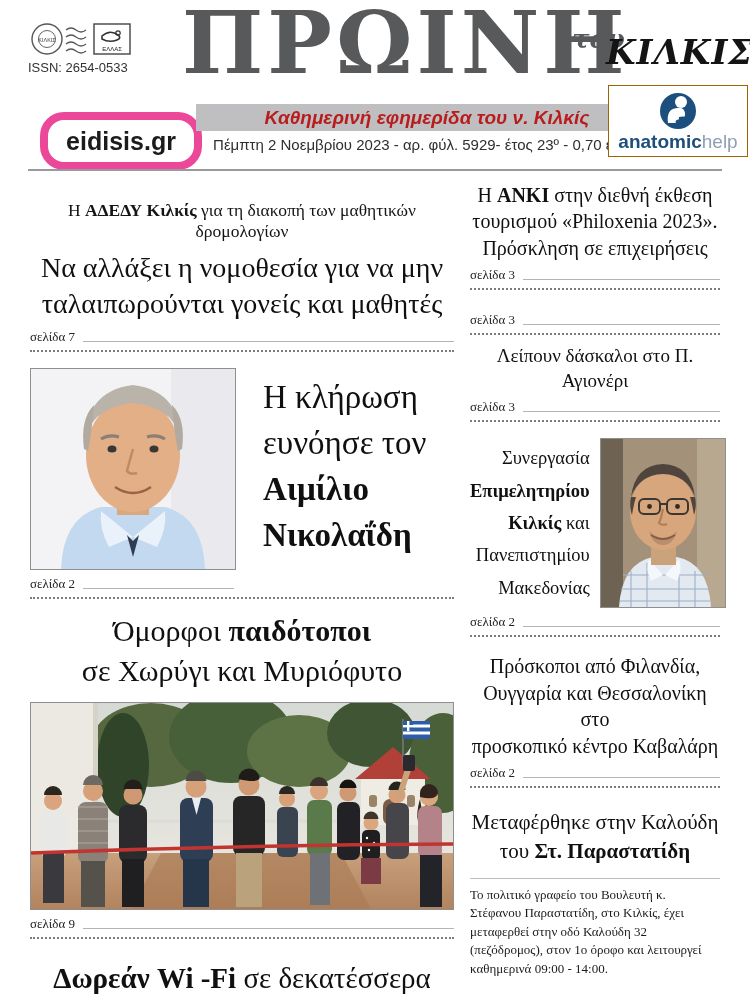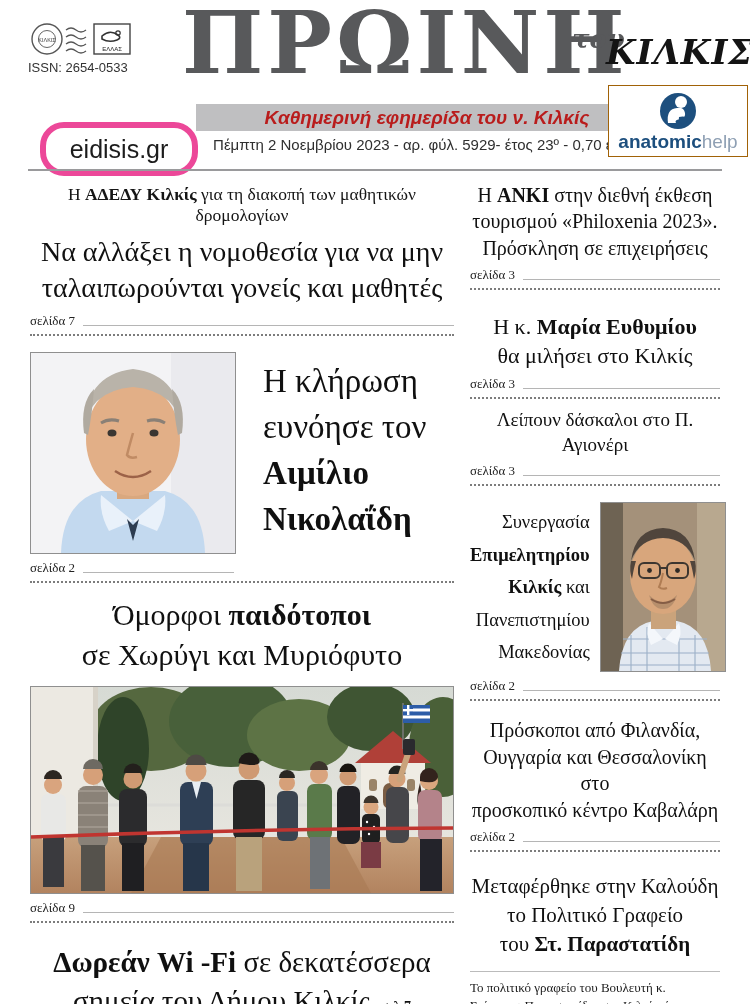--- a/index.html
+++ b/index.html
@@ -24,24 +24,24 @@
     position:absolute;left:572px;top:24px;
     font-family:"DejaVu Serif", serif;font-style:italic;font-weight:bold;
     font-size:26px;color:#58595b;
   }
   #masthead-kilkis{
     position:absolute;left:606px;top:32px;
     font-family:"DejaVu Serif", serif;font-style:italic;font-weight:bold;
     font-size:34px;color:#141414;letter-spacing:1px;
   }
   #eidisis-pill{
-    position:absolute;left:40px;top:122px;width:146px;height:42px;
-    border:6px solid #ec4899;border-radius:24px;
+    position:absolute;left:40px;top:112px;width:146px;height:42px;
+    border:8px solid #ec4899;border-radius:24px;
     display:flex;align-items:center;justify-content:center;
-    font-family:"Liberation Sans", sans-serif;font-weight:normal;font-size:25px;color:#1c1c1c;
+    font-family:"Liberation Sans", sans-serif;font-weight:bold;font-size:25px;color:#1c1c1c;
   }
   #subtitle-band{
     position:absolute;left:196px;top:104px;width:462px;height:27px;
     background:#bfbfc1;display:flex;align-items:center;justify-content:center;
     font-family:"Liberation Sans", sans-serif;font-weight:bold;font-style:italic;
     font-size:19px;color:#b91c1c;
   }
   #dateline{
     position:absolute;left:196px;top:136px;width:462px;text-align:center;
     font-family:"Liberation Sans", sans-serif;font-size:15px;color:#2f2f2f;
@@ -63,21 +63,21 @@
   .headline{color:#101010;}
   .b{font-weight:bold;}
   .center{text-align:center;}
 
   .pageref{display:flex;margin-top:6px;}
   .pageref .lbl{font-size:13px;color:#222;flex:none;}
   .pageref .rule{flex:1;border-bottom:1px solid #b5b5b5;margin-bottom:3px;margin-left:8px;}
   .dotrule{border-bottom:2px dotted #7c7c7c;margin-top:5px;}
 
   
-  #a1{margin-top:2px;}
+  #a1{margin-top:18px;}
   #a1 .kicker{font-size:17.5px;text-align:center;}
   #a1 .headline{font-size:28px;line-height:1.3;margin-top:8px;}
   #a2{margin-top:16px;}
   #a2 .wrap{display:flex;gap:27px;}
   .photo-frame{border:1px solid #8f8f8f;background:#eee;flex:none;line-height:0;}
   #a2 .headline{font-size:33px;line-height:1.4;padding-top:6px;}
   #a3{margin-top:12px;}
   #a3 .headline{font-size:30px;line-height:1.35;}
   #a3 .photo-frame{margin-top:10px;}
   #a4{margin-top:20px;}
@@ -320,24 +320,20 @@
         <div>Πρόσκληση σε επιχειρήσεις</div>
       </div>
       <div class="pageref">
         <span class="lbl">σελίδα 3</span>
           <span class="rule"></span>
       </div>
       <div class="dotrule"></div>
     </div>
 
     <div id="r2" class="r-item">
-      <div class="headline center">
-        <div><span>Η κ. </span><span class="b">Μαρία Ευθυμίου</span></div>
-        <div>θα μιλήσει στο Κιλκίς</div>
-      </div>
       <div class="pageref">
         <span class="lbl">σελίδα 3</span>
           <span class="rule"></span>
       </div>
       <div class="dotrule"></div>
     </div>
 
     <div id="r3" class="r-item">
       <div class="headline center">Λείπουν δάσκαλοι στο Π. Αγιονέρι</div>
       <div class="pageref">
@@ -398,21 +394,20 @@
       <div class="pageref">
         <span class="lbl">σελίδα 2</span>
           <span class="rule"></span>
       </div>
       <div class="dotrule"></div>
     </div>
 
     <div id="r6" class="r-item">
       <div class="headline center">
         <div>Μεταφέρθηκε στην Καλούδη</div>
-        <div>το Πολιτικό Γραφείο</div>
         <div><span>του </span><span class="b">Στ. Παραστατίδη</span></div>
       </div>
     </div>
 
     <div id="office">
       <p>Το πολιτικό γραφείο του Βουλευτή κ. Στέφανου Παραστατίδη, στο Κιλκίς, έχει μεταφερθεί στην οδό Καλούδη 32 (πεζόδρομος), στον 1ο όροφο και λειτουργεί καθημερινά 09:00 - 14:00.</p>
 
     </div>
 
   </div>

